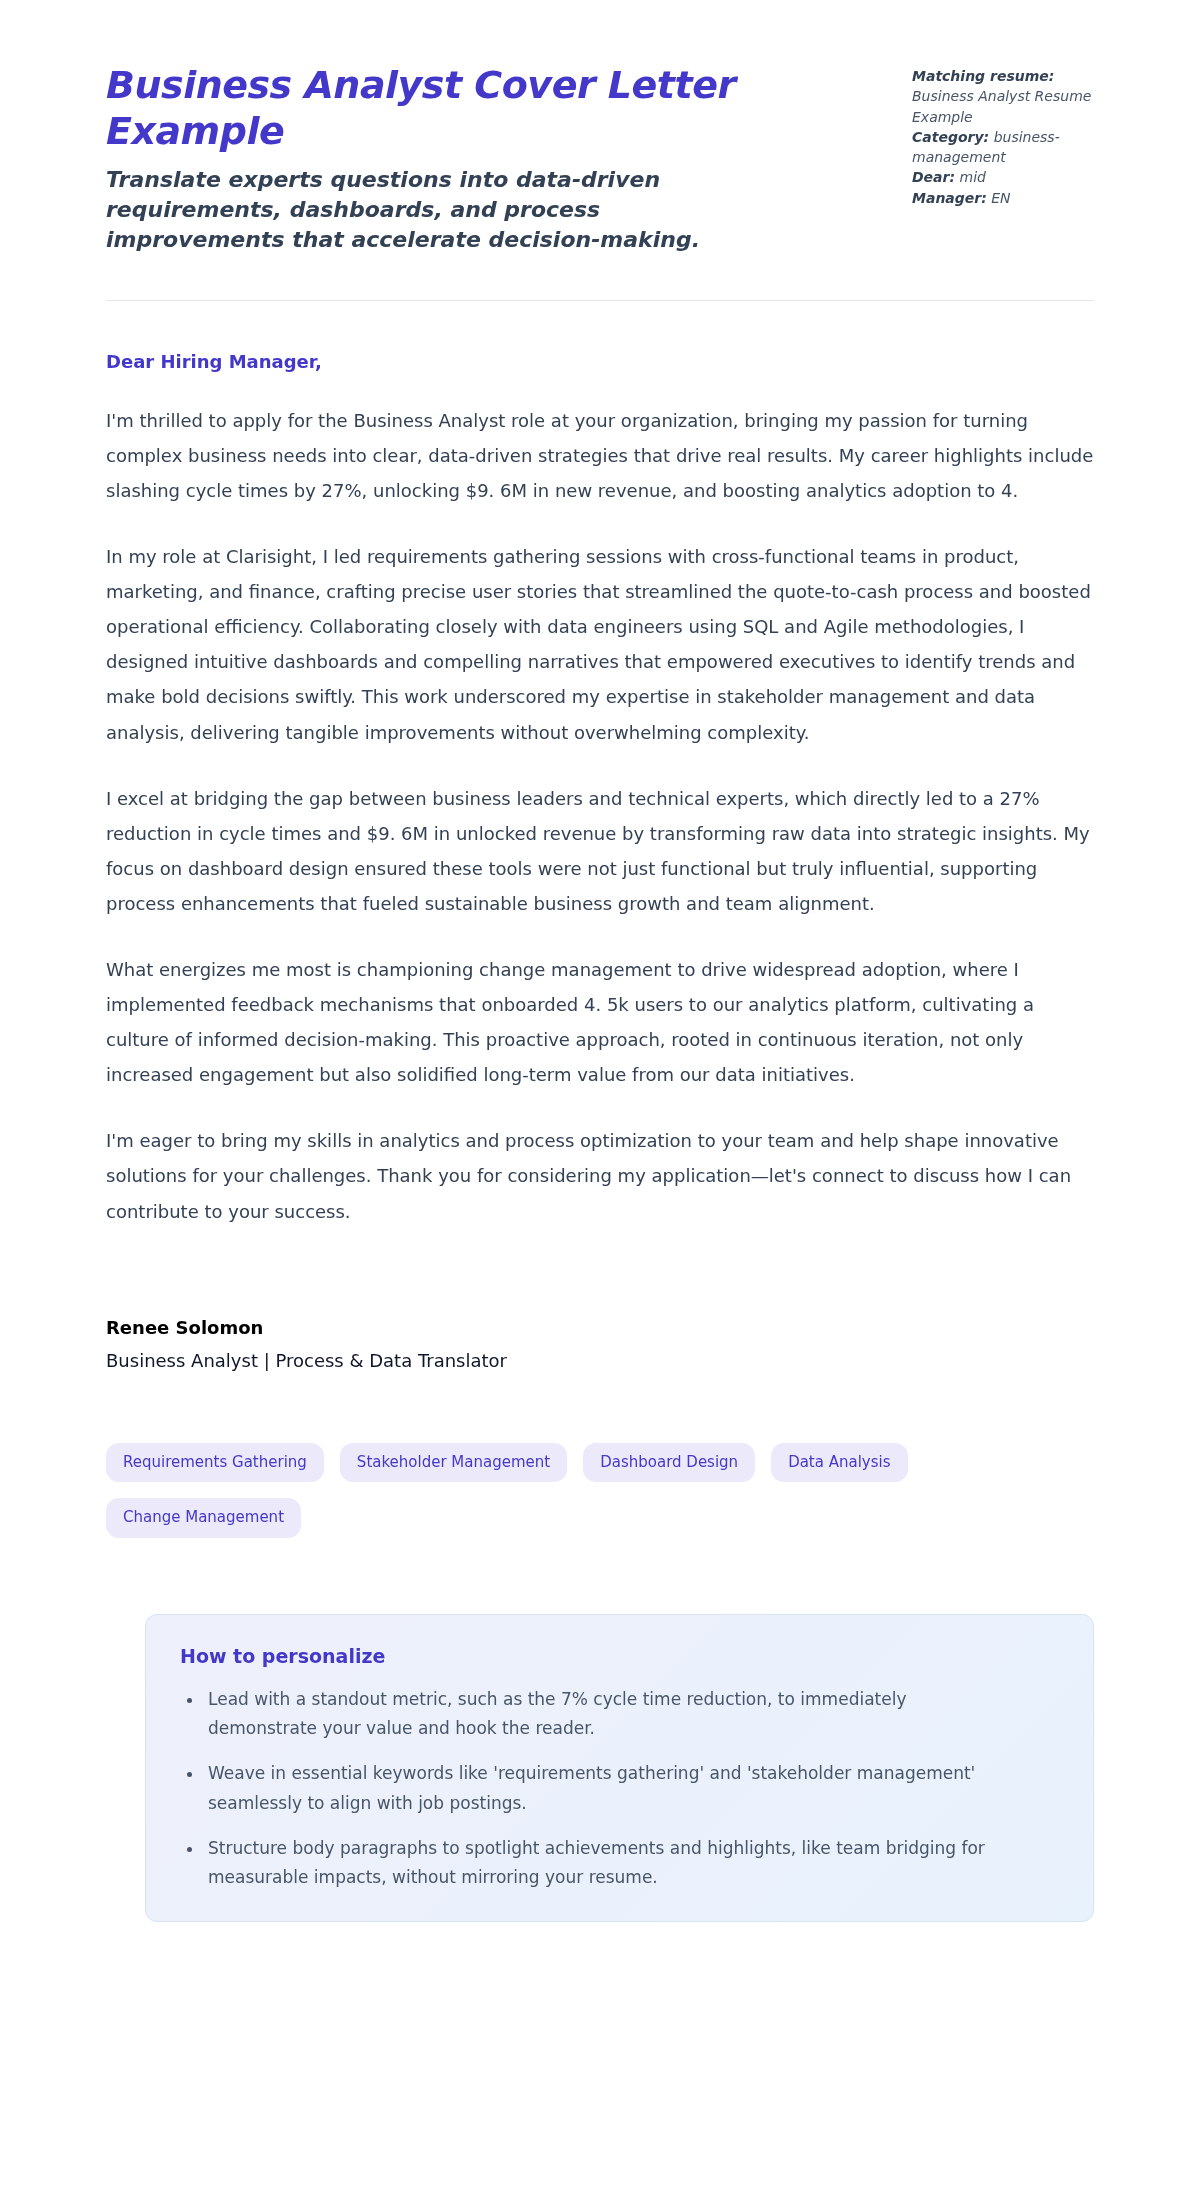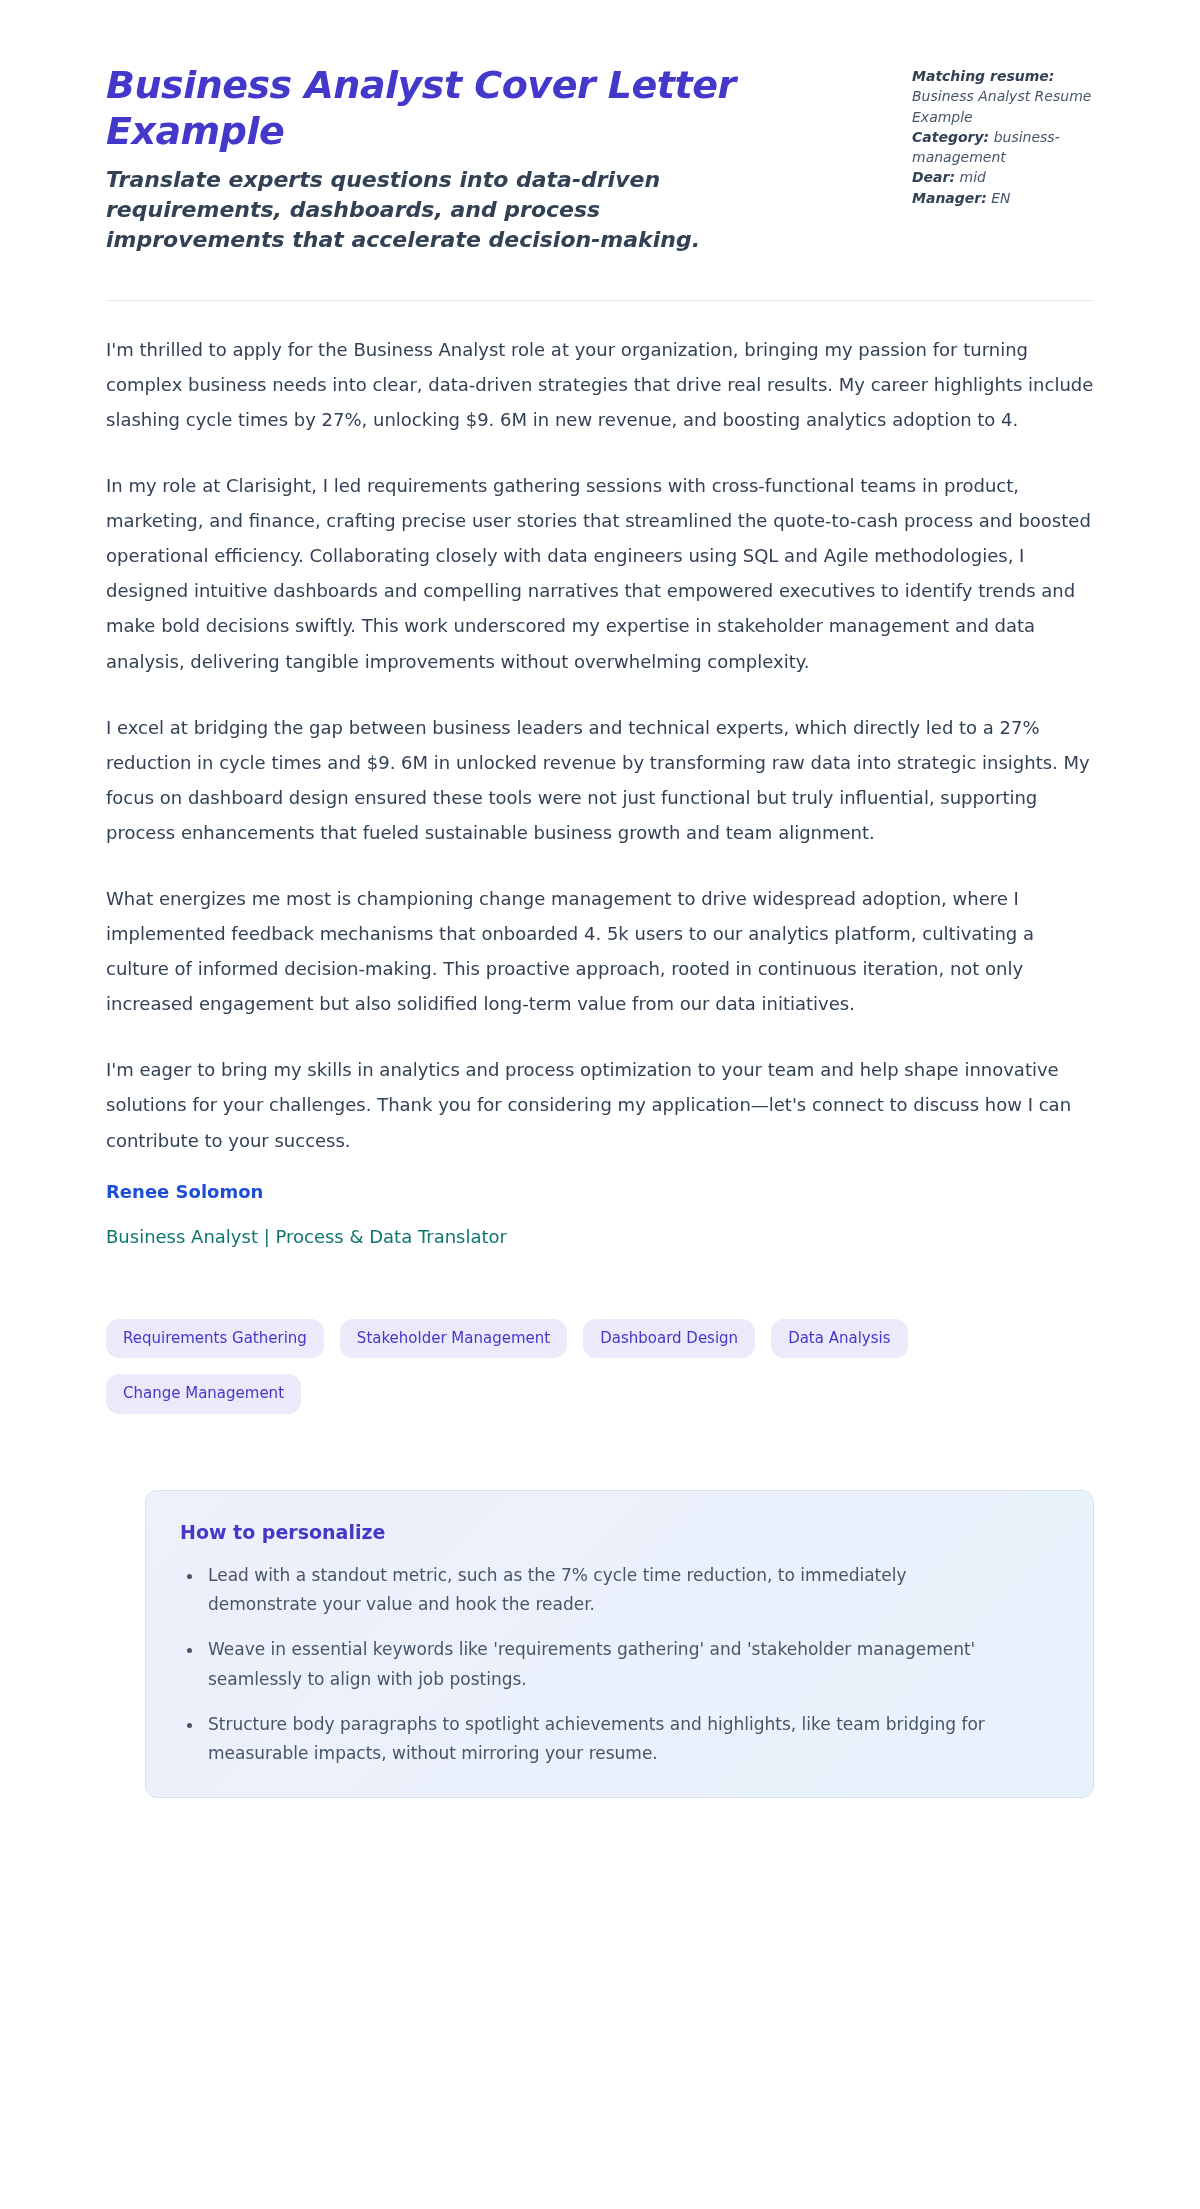--- a/index.html
+++ b/index.html
@@ -42,22 +42,22 @@
     padding-top: 4px;
   }
   .meta-label { font-weight: 700; color: #334155; }
   .meta-value { color: #475569; }
 
   .divider { border: none; border-top: 1px solid #e5e7eb; margin-top: 44px; }
 
   
   .salutation { margin-top: 50px; font-size: 18px; font-weight: 700; color: var(--accent, #4338ca); }
   .para { margin-top: 31px; font-size: 18px; line-height: 1.95; color: #334155; }
-  .sig-name { margin-top: 23px; font-size: 18px; font-weight: 700; color: #1d4ed8; }
-  .sig-role { margin-top: 24px; font-size: 18px; color: #0f766e; }
+  .sig-name { margin-top: 88px; font-size: 18px; font-weight: 700; color: #000000; }
+  .sig-role { margin-top: 12px; font-size: 18px; color: #0f172a; }
 
   
   .skills { margin-top: 72px; display: flex; flex-wrap: wrap; gap: 16px; list-style: none; }
   .skill {
     background: var(--chipBg, #ece9fa);
     color: var(--accent, #4338ca);
     font-size: 15px;
     line-height: 1.3;
     padding: 10px 17px;
     border-radius: 13px;
@@ -116,20 +116,21 @@
       <div class="meta-item">
         <span class="meta-label">Manager:</span>
         <span class="meta-value">EN</span>
       </div>
     </aside>
   </header>
 
   <hr class="divider">
 
   <main class="letter">
+    <p class="salutation">Dear Hiring Manager,</p>
     <p class="para">I'm thrilled to apply for the Business Analyst role at your organization, bringing my passion for turning complex business needs into clear, data-driven strategies that drive real results. My career highlights include slashing cycle times by 27%, unlocking $9. 6M in new revenue, and boosting analytics adoption to 4.</p>
     <p class="para">In my role at Clarisight, I led requirements gathering sessions with cross-functional teams in product, marketing, and finance, crafting precise user stories that streamlined the quote-to-cash process and boosted operational efficiency. Collaborating closely with data engineers using SQL and Agile methodologies, I designed intuitive dashboards and compelling narratives that empowered executives to identify trends and make bold decisions swiftly. This work underscored my expertise in stakeholder management and data analysis, delivering tangible improvements without overwhelming complexity.</p>
     <p class="para">I excel at bridging the gap between business leaders and technical experts, which directly led to a 27% reduction in cycle times and $9. 6M in unlocked revenue by transforming raw data into strategic insights. My focus on dashboard design ensured these tools were not just functional but truly influential, supporting process enhancements that fueled sustainable business growth and team alignment.</p>
     <p class="para">What energizes me most is championing change management to drive widespread adoption, where I implemented feedback mechanisms that onboarded 4. 5k users to our analytics platform, cultivating a culture of informed decision-making. This proactive approach, rooted in continuous iteration, not only increased engagement but also solidified long-term value from our data initiatives.</p>
     <p class="para">I'm eager to bring my skills in analytics and process optimization to your team and help shape innovative solutions for your challenges. Thank you for considering my application—let's connect to discuss how I can contribute to your success.</p>
     <p class="sig-name">Renee Solomon</p>
     <p class="sig-role">Business Analyst | Process &amp; Data Translator</p>
   </main>
 
   <ul class="skills">

